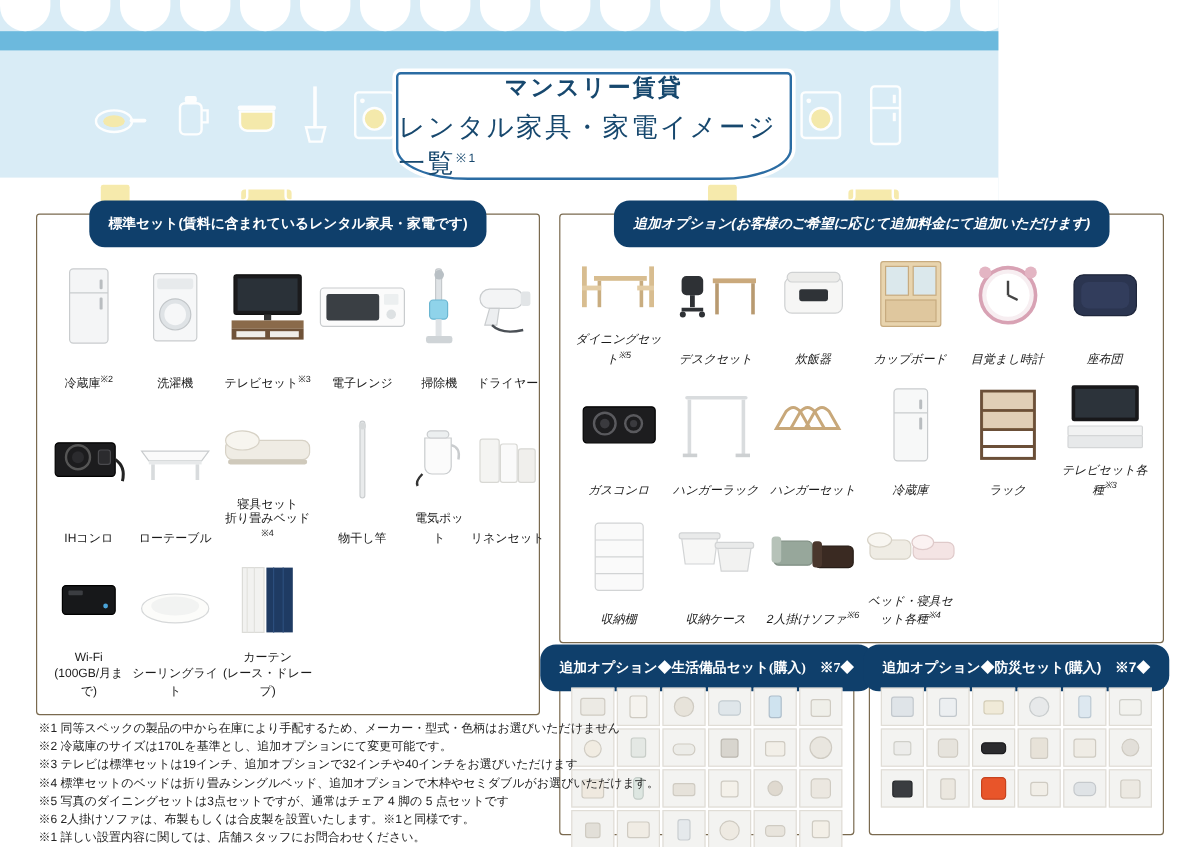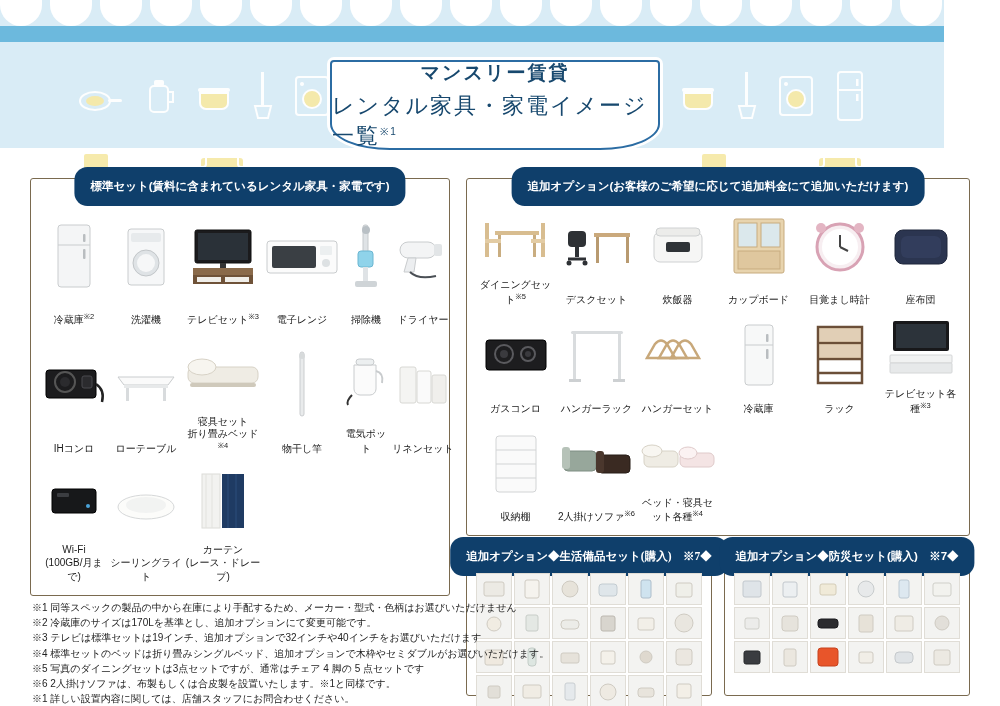--- a/index.html
+++ b/index.html
@@ -8,21 +8,21 @@
     width:1000px; height:706px;
     font-family:"Liberation Sans", sans-serif;
     background:#ffffff;
     color:#222;
     overflow:hidden;
     position:relative;
   }
 
   
   .header {
-    position:absolute; left:0; top:0; width:944px; height:170px;
+    position:absolute; left:0; top:0; width:832px; height:170px;
     background:#ffffff;
     overflow:hidden;
   }
   .header-band {
     position:absolute; left:0; top:0; width:1000px; height:170px;
     background:#d9ecf6;
   }
   .scallop {
     position:absolute; left:0; top:0; width:1010px; height:26px;
     display:flex;
@@ -71,21 +71,21 @@
   .panel-title {
     position:absolute; top:-12px; left:50%; transform:translateX(-50%);
     background:#0f3f6b; color:#ffffff;
     font-size:11.5px; font-weight:bold;
     padding:12px 16px;
     border-radius:13px;
     white-space:nowrap;
   }
 
   #panel-standard { left:30px; top:178px; width:420px; height:418px; }
-  #panel-optional { left:466px; top:178px; width:504px; height:358px; }
+  #panel-optional { left:466px; top:178px; width:504px; height:358px;font-style:italic; }
   #panel-living   { left:466px; top:548px; width:246px; height:148px;font-family:Liberation Serif, serif; }
   #panel-disaster { left:724px; top:548px; width:246px; height:148px; }
 
   
   .grid {
     position:absolute; left:0; right:0; top:18px; bottom:4px;
     display:grid;
     padding:4px 8px;
   }
   #grid-standard { grid-template-columns:repeat(6,1fr); grid-template-rows:repeat(3,1fr); }
@@ -648,20 +648,31 @@
         <svg width="56" height="62" viewBox="0 0 56 62">
             <rect x="8" y="4" width="40" height="56" rx="3" fill="#fafafa" stroke="#d2d4d5"></rect>
             <line x1="8" y1="18" x2="48" y2="18" stroke="#d2d4d5"></line>
             <line x1="8" y1="32" x2="48" y2="32" stroke="#d2d4d5"></line>
             <line x1="8" y1="46" x2="48" y2="46" stroke="#d2d4d5"></line>
           </svg>
       </div>
       <div class="cap"><span>収納棚</span><sup></sup></div>
     </div>
 
+    <div class="item">
+      <div class="art">
+        <svg width="70" height="58" viewBox="0 0 70 58">
+            <path d="M6 14 h30 l-3 22 h-24z" fill="#f7f7f6" stroke="#d2d4d5"></path>
+            <path d="M36 22 h28 l-3 20 h-22z" fill="#f2f2f1" stroke="#d2d4d5"></path>
+            <rect x="4" y="10" width="34" height="5" rx="2" fill="#e9eaea" stroke="#d2d4d5"></rect>
+            <rect x="34" y="18" width="32" height="5" rx="2" fill="#e9eaea" stroke="#d2d4d5"></rect>
+          </svg>
+      </div>
+      <div class="cap"><span>収納ケース</span><sup></sup></div>
+    </div>
 
     <div class="item">
       <div class="art">
         <svg width="74" height="56" viewBox="0 0 74 56">
             <rect x="4" y="16" width="32" height="20" rx="4" fill="#97a79b" stroke="#7f8e83"></rect>
             <rect x="2" y="12" width="8" height="22" rx="3" fill="#b6c2b8"></rect>
             <rect x="38" y="20" width="32" height="18" rx="4" fill="#3a2a22" stroke="#271d17"></rect>
             <rect x="36" y="16" width="8" height="22" rx="3" fill="#4a372d"></rect>
           </svg>
       </div>

